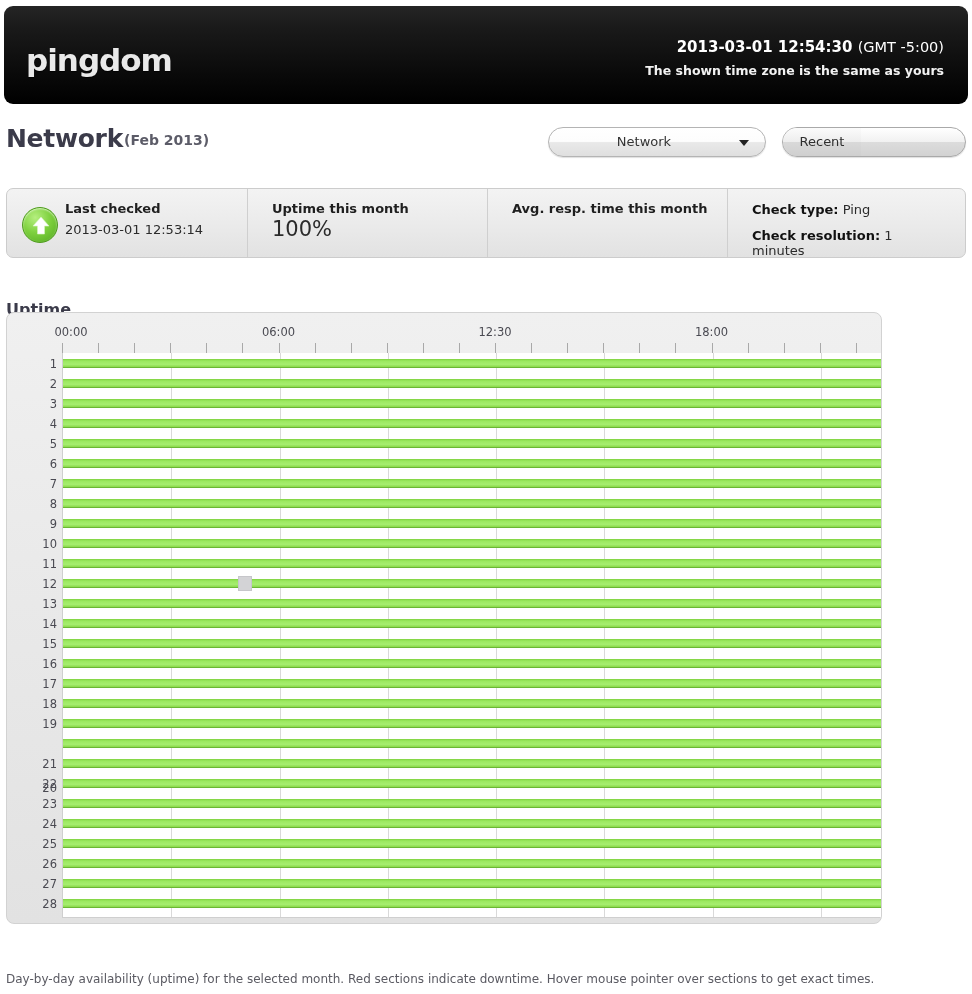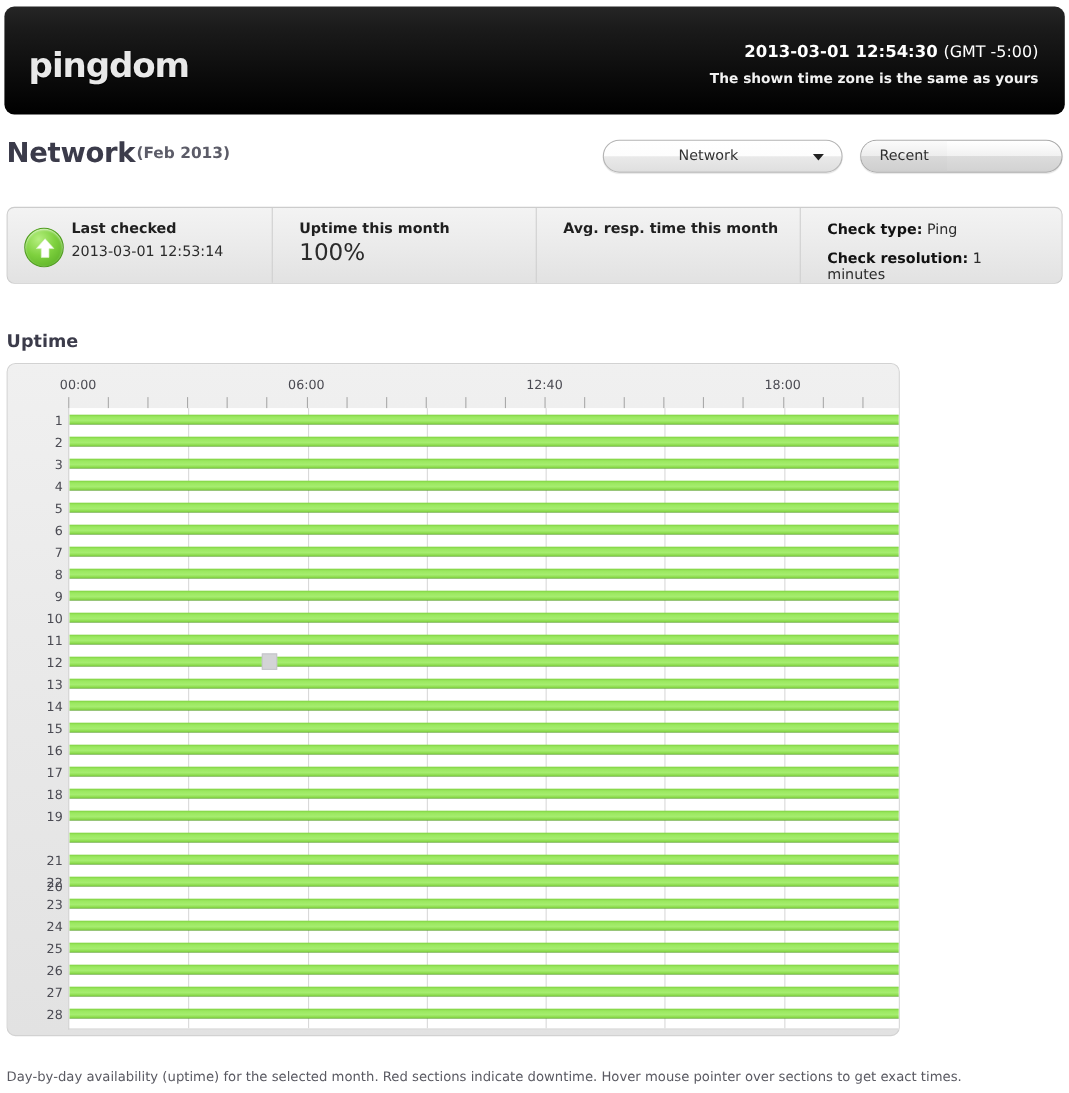--- a/index.html
+++ b/index.html
@@ -114,21 +114,21 @@
   }
 
   
   .uptimeh {
     position: absolute; left: 6px; top: 300px;
     font-size: 16px; font-weight: bold; color: #3b3b4a;
   }
 
   
   .chartpanel {
-    position: absolute; left: 6px; top: 330px; width: 812px; height: 612px;
+    position: absolute; left: 6px; top: 312px; width: 876px; height: 612px;
     border: 1px solid #d2d2d2; border-radius: 8px;
     background: linear-gradient(to bottom, #f0f0f0 0%, #eaeaea 40%, #e2e2e2 100%);
     overflow: hidden;
   }
   .xaxis { position: absolute; left: 0; top: 12px; width: 960px; height: 16px; }
   .xlab {
     position: absolute; top: 0; font-size: 11.5px; color: #4a4a52; white-space: nowrap;
     transform: translateX(-50%);
   }
   .ticks { position: absolute; left: 0; top: 30px; width: 960px; height: 12px; }
@@ -220,21 +220,21 @@
       <path d="M9 1 L17 10 L12.5 10 L12.5 18 L5.5 18 L5.5 10 L1 10 Z" fill="#ffffff" stroke="#d9f3c2" stroke-width="0.6"></path>
     </svg>
   </div>
 
   <div class="uptimeh">Uptime</div>
 
   <div class="chartpanel">
     <div class="xaxis" id="xaxis">
         <div class="xlab" style="left: 64px;">00:00</div>
         <div class="xlab" style="left: 271.5px;">06:00</div>
-        <div class="xlab" style="left: 488px;">12:40</div>
+        <div class="xlab" style="left: 488px;">12:30</div>
         <div class="xlab" style="left: 704.5px;">18:00</div>
         <div class="xlab" style="left: 911px;">24:00</div>
       </div>
     <div class="ticks" id="ticks">
         <div class="tick" style="left: 55px;"></div>
         <div class="tick" style="left: 91.0833px;"></div>
         <div class="tick" style="left: 127.167px;"></div>
         <div class="tick" style="left: 163.25px;"></div>
         <div class="tick" style="left: 199.333px;"></div>
         <div class="tick" style="left: 235.417px;"></div>

